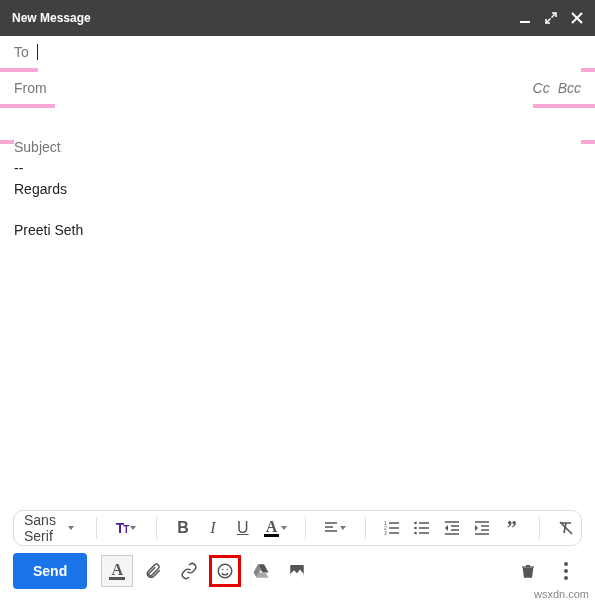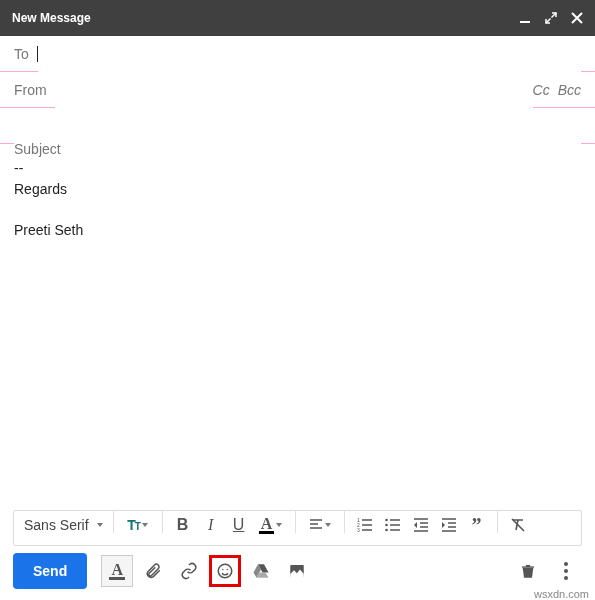--- a/index.html
+++ b/index.html
@@ -25,21 +25,21 @@
     font-size: 12px;
   }
   .header-title { flex: 1; }
   .header-actions { display: flex; gap: 14px; align-items: center; }
   .header-actions svg { display:block; }
   .field-row {
     display: flex;
     align-items: center;
     padding: 0 14px;
     height: 36px;
-    border-bottom: 1px solid #f9a8d4;
+    border-bottom: 4px solid #f9a8d4;
     color: #777;
     font-size: 14px;
   }
   .field-row .label { margin-right: 8px; }
   .field-row input {
     flex: 1;
     border: none;
     outline: none;
     font-size: 14px;
     color: #222;
@@ -63,24 +63,25 @@
     overflow: auto;
   }
   .body-area p { margin: 0; }
   .sig-sep { margin-top: 28px; }
   .format-bar {
     position: absolute;
     left: 13px; right: 13px;
     bottom: 54px;
     height: 36px;
     border: 1px solid #ddd;
-    border-radius: 2px;
+    border-radius: 10px;
     display: flex;
+    align-items: center;
     padding: 0 6px;
-    gap: 0;
+    gap: 12px;
     background:#fff;
   }
   .font-select {
     display: flex; align-items: center;
     font-size: 14px; color: #444;
     padding: 0 4px;
     height: 28px;
     gap:6px;
   }
   .vsep { width:1px; height:22px; background:#e0e0e0; margin:0 6px; }
@@ -137,21 +138,21 @@
   .text-color-A {
     font-family: 'Times New Roman', serif;
     font-weight:bold; font-size:16px;
     border-bottom:3px solid #000;
     line-height:14px;
     padding:0 2px;
   }
   .bold-b { font-weight:bold; font-size:16px; color:#555; font-family:Arial; }
   .italic-i { font-style:italic; font-size:16px; color:#555; font-family:'Times New Roman',serif; }
   .underline-u { text-decoration:underline; font-size:16px; color:#555; }
-  .size-tt { font-weight:bold; font-size:14px; color:#0f766e; letter-spacing:-1px;}
+  .size-tt { font-weight:bold; font-size:14px; color:#4c1d95; letter-spacing:-1px;}
   .size-tt small { font-size:10px; }
   .quote-mark { font-size:20px; font-weight:bold; color:#555; font-family:Georgia,serif; line-height:10px;}
 </style>
 </head>
 <body>
 
 <div class="header">
   <span class="header-title">New Message</span>
   <div class="header-actions">
     <span>

